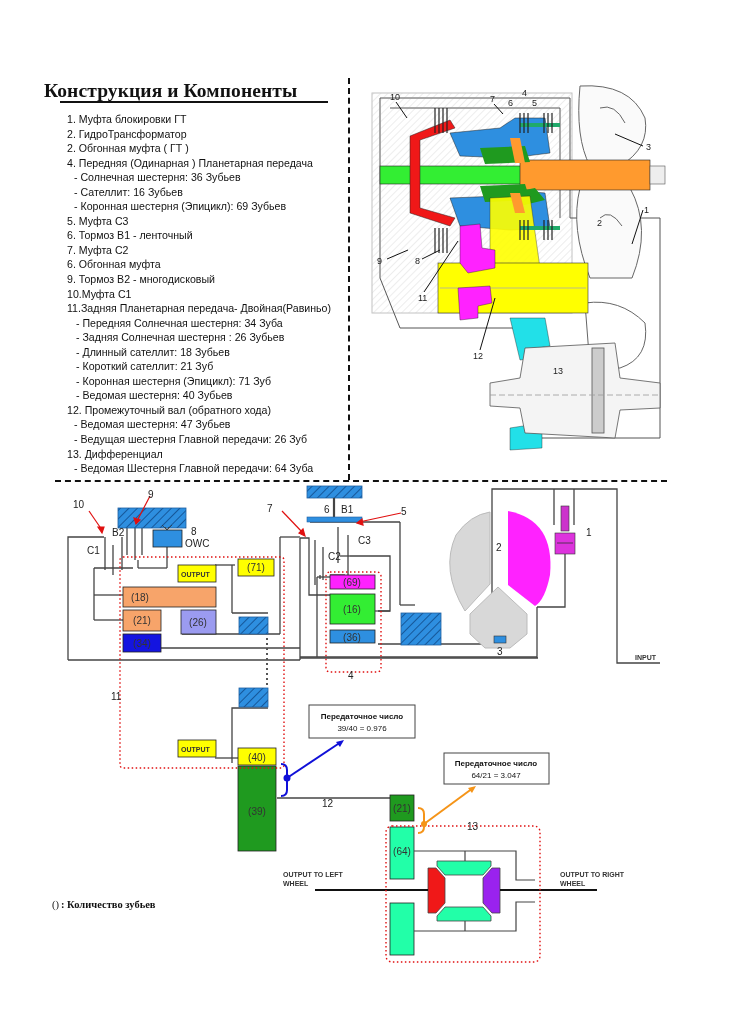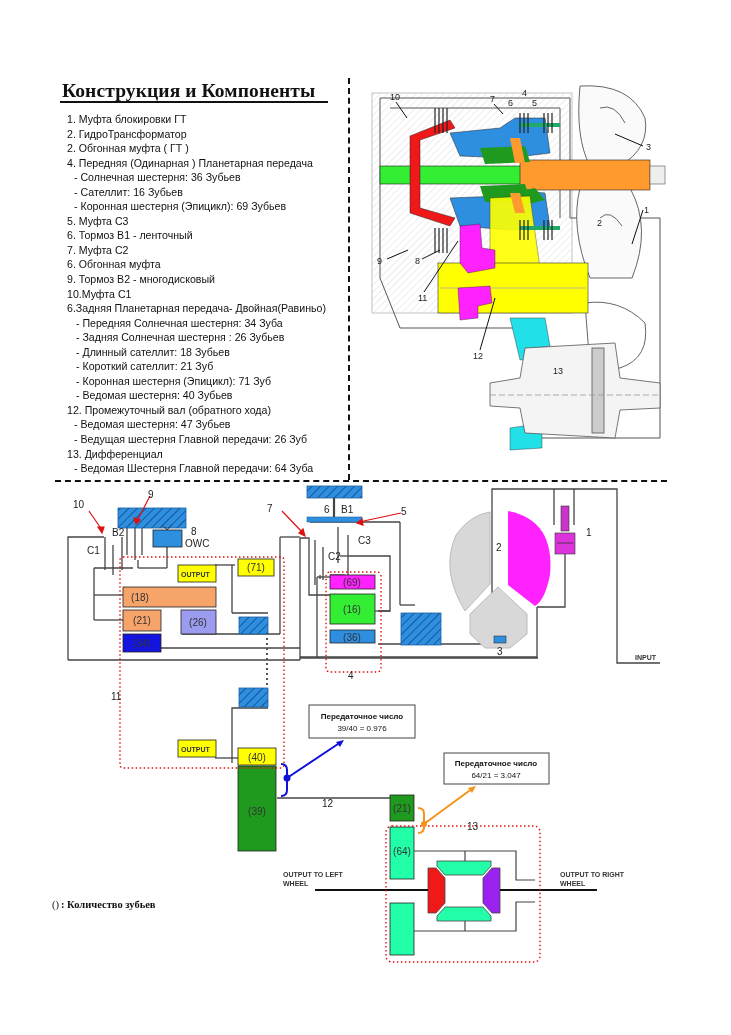--- a/index.html
+++ b/index.html
@@ -1,18 +1,18 @@
 <!DOCTYPE html>
 <html><head>
 <meta charset="utf-8">
 <style>
   html, body { margin: 0; padding: 0; background: #ffffff; }
   body { width: 731px; height: 1035px; position: relative; overflow: hidden; font-family: "Liberation Sans", sans-serif; color: #111; }
   .abs { position: absolute; }
-  .title { left: 62px; top: 80px; font-family: "Liberation Serif", serif; font-weight: bold; font-size: 19.5px; letter-spacing: 0.1px; }
+  .title { left: 44px; top: 80px; font-family: "Liberation Serif", serif; font-weight: bold; font-size: 19.5px; letter-spacing: 0.1px; }
   .title-underline { left: 60px; top: 101px; width: 268px; height: 1.5px; background: #111; }
   .list { left: 55px; top: 112px; font-size: 10.6px; line-height: 14.55px; white-space: nowrap; margin-left: 12px; }
   .list .sub { padding-left: 7px; }
   .list .sub2 { padding-left: 9px; }
   .vsep { left: 348px; top: 78px; width: 0; height: 402px; border-left: 2px dashed #111; }
   .hsep { left: 55px; top: 480px; width: 612px; height: 0; border-top: 2px dashed #111; }
   .legend { left: 52px; top: 899px; font-family: "Liberation Serif", serif; font-size: 10.5px; font-weight: bold; }
   .legend .paren { font-weight: normal; margin-right: 2px; }
   svg text { font-family: "Liberation Sans", sans-serif; }
 </style>
@@ -28,21 +28,21 @@
     <div class="">4. Передняя (Одинарная ) Планетарная передача</div>
     <div class="sub">- Солнечная шестерня: 36  Зубьев</div>
     <div class="sub">- Сателлит: 16  Зубьев</div>
     <div class="sub">- Коронная шестерня (Эпицикл): 69  Зубьев</div>
     <div class="">5. Муфта С3</div>
     <div class="">6. Тормоз В1 - ленточный</div>
     <div class="">7. Муфта С2</div>
     <div class="">6. Обгонная муфта</div>
     <div class="">9. Тормоз В2 - многодисковый</div>
     <div class="">10.Муфта С1</div>
-    <div class="">6.Задняя Планетарная передача- Двойная(Равиньо)</div>
+    <div class="">11.Задняя Планетарная передача- Двойная(Равиньо)</div>
     <div class="sub2">- Передняя Солнечная шестерня: 34 Зуба</div>
     <div class="sub2">- Задняя Солнечная шестерня : 26  Зубьев</div>
     <div class="sub2">- Длинный сателлит: 18  Зубьев</div>
     <div class="sub2">- Короткий сателлит: 21  Зуб</div>
     <div class="sub2">- Коронная шестерня (Эпицикл): 71 Зуб</div>
     <div class="sub2">- Ведомая шестерня: 40  Зубьев</div>
     <div class="">12. Промежуточный вал (обратного хода)</div>
     <div class="sub">- Ведомая шестерня: 47  Зубьев</div>
     <div class="sub">- Ведущая шестерня Главной передачи: 26  Зуб</div>
     <div class="">13. Дифференциал</div>

